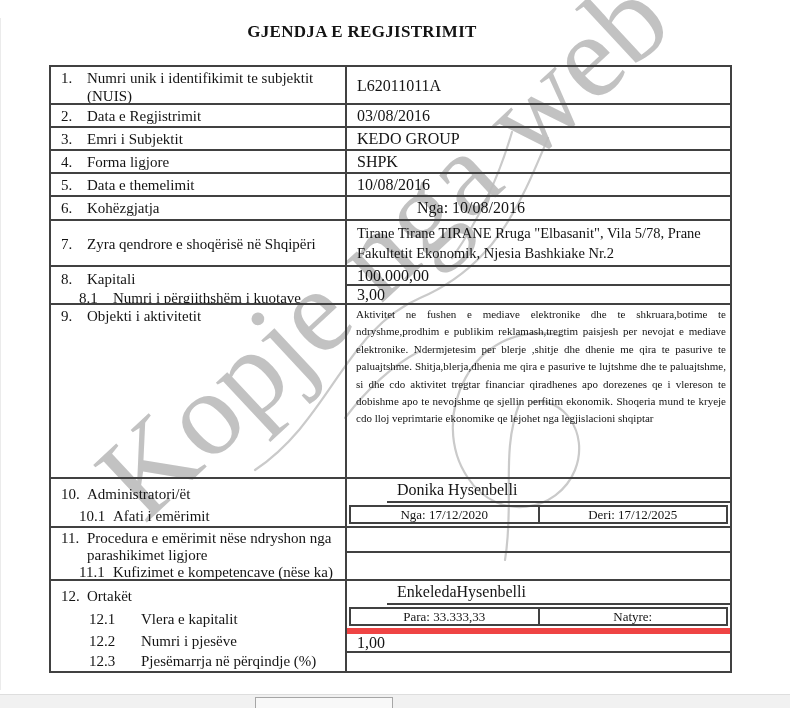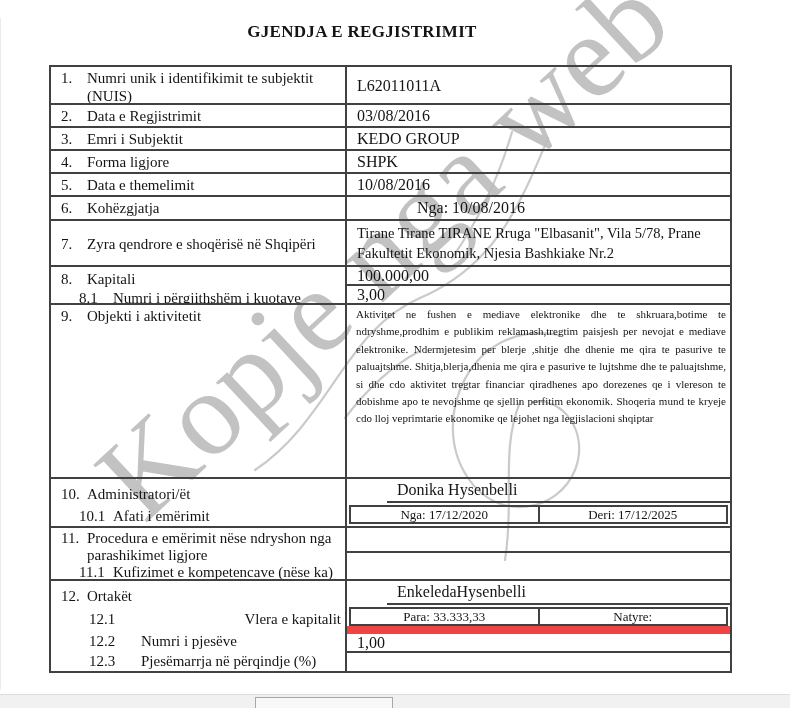--- a/index.html
+++ b/index.html
@@ -65,35 +65,35 @@
   .r9 .val { font-size: 11px; line-height: 17.4px; text-align: justify; padding: 1px 4px 0 9px; }
 
   
   .vcell { border-bottom: 2px solid #414141; font-size: 16px; line-height: 16px; padding: 1px 6px 0 10px; }
   .vcell.last { border-bottom: none; }
   .r8 .vcell { height: 19px; }
   .vname { height: 24px; border-bottom: 2px solid #414141; font-size: 16px; line-height: 20px; padding: 1px 6px 0 10px; margin-left: 40px; }
 
   
   .nest-wrap { height: 25px; }
-  .nest-wrap.bordered { height: 27px; border-bottom: 8px solid #ef4444; }
+  .nest-wrap.bordered { height: 27px; border-bottom: 6px solid #ef4444; }
   .nest { margin: 2px 2px 0 2px; height: 19px; border: 2px solid #414141; display: flex; }
   .nest .half { flex: 1; display: flex; align-items: center; justify-content: center; font-size: 13px; }
   .nest .half + .half { border-left: 2px solid #414141; }
 
   .r11 .e1 { height: 25px; border-bottom: 2px solid #414141; }
   .r11 .e2 { height: 26px; }
   .r11 .lbl { line-height: 17px; }
   .r11 .sub { line-height: 16px; }
 
   .r8 .l-line { height: 19px; display: flex; align-items: center; }
   .r10 .l-line1 { height: 22px; display: flex; align-items: flex-end; }
   .r10 .l-line2 { height: 25px; display: flex; align-items: center; }
   .r12 .l-line1 { height: 22px; display: flex; align-items: flex-end; }
-  .r12 .l-line2 { height: 27px; display: flex; align-items: center; justify-content: space-between; }
+  .r12 .l-line2 { height: 27px; display: flex; align-items: center; }
   .r12 .l-line3 { height: 19px; display: flex; align-items: flex-start; }
   .r12 .l-line4 { height: 20px; display: flex; align-items: center; }
   .r12 .vcell.c1 { height: 19px; }
   .r12 .vcell.c2 { height: 20px; }
 
   
   .bottom-bar { position: absolute; left: 0; top: 694px; width: 790px; height: 14px; background: #f1f1f1; border-top: 1px solid #dedede; z-index: 3; }
   .footer-button { position: absolute; left: 255px; top: 697px; width: 138px; height: 12px; background: #f8f8f8; border: 1px solid #a6a6a6; z-index: 4; }
 </style>
 </head>

